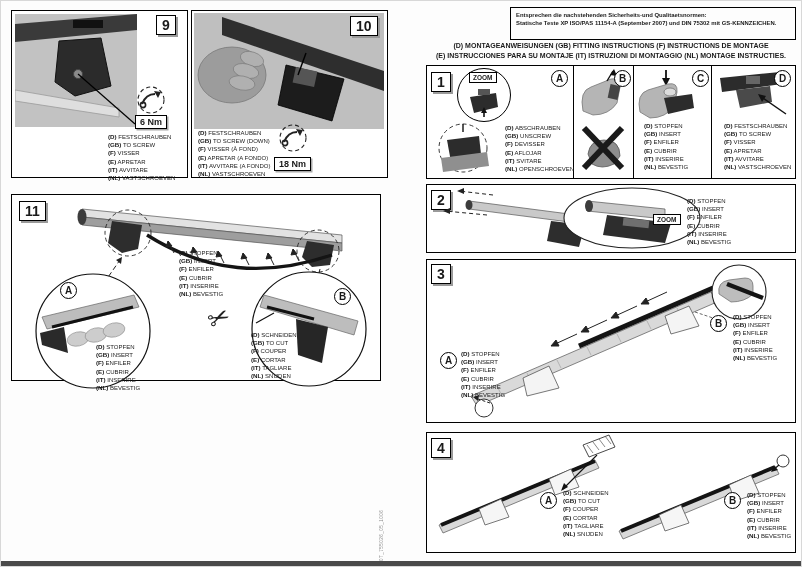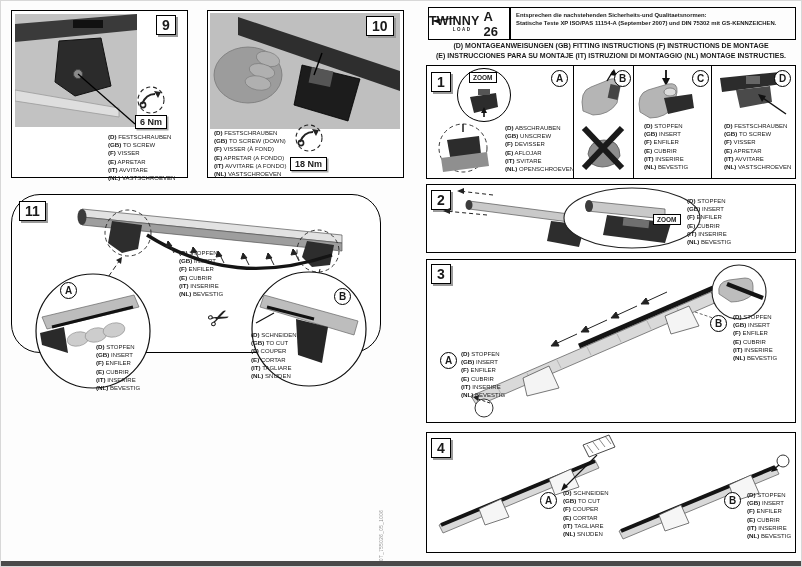--- a/index.html
+++ b/index.html
@@ -64,21 +64,21 @@
     <div class="langs" style="left:96px;top:122px;">
         <div class="ll"><b>(D)</b> FESTSCHRAUBEN</div>
         <div class="ll"><b>(GB)</b> TO SCREW</div>
         <div class="ll"><b>(F)</b> VISSER</div>
         <div class="ll"><b>(E)</b> APRETAR</div>
         <div class="ll"><b>(IT)</b> AVVITARE</div>
         <div class="ll"><b>(NL)</b> VASTSCHROEVEN</div>
       </div>
   </section>
 
-  <section class="panel" style="left:206px;top:9px;width:197px;height:168px;text-decoration:underline;">
+  <section class="panel" style="left:190px;top:9px;width:197px;height:168px;text-decoration:underline;">
     <svg class="abs" style="left:2px;top:2px;" width="190" height="116" viewBox="0 0 190 116">
       <rect x="0" y="0" width="190" height="116" fill="#bfbfbf"></rect>
       <polygon points="28,4 190,58 190,78 28,22" fill="#2e2e2e"></polygon>
       <ellipse cx="38" cy="62" rx="34" ry="28" fill="#9c9c9c" stroke="#777" stroke-width="0.8"></ellipse>
       <ellipse cx="58" cy="46" rx="12" ry="7" fill="#b0b0b0" stroke="#777" stroke-width="0.6" transform="rotate(18 58 46)"></ellipse>
       <ellipse cx="52" cy="58" rx="13" ry="7" fill="#b0b0b0" stroke="#777" stroke-width="0.6" transform="rotate(14 52 58)"></ellipse>
       <ellipse cx="48" cy="70" rx="13" ry="7" fill="#b0b0b0" stroke="#777" stroke-width="0.6" transform="rotate(10 48 70)"></ellipse>
       <polygon points="92,52 150,66 138,108 84,92" fill="#1c1c1c" stroke="#000" stroke-width="0.8"></polygon>
       <rect x="100" y="56" width="22" height="16" fill="#555" transform="rotate(12 111 64)"></rect>
       <line x1="112" y1="40" x2="104" y2="62" stroke="#000" stroke-width="1.4"></line>
@@ -94,21 +94,21 @@
       </div>
     <svg class="abs" style="left:86px;top:112px;" width="30" height="30" viewBox="0 0 30 30">
       <circle cx="15" cy="15" r="13" fill="none" stroke="#222" stroke-width="1.1" stroke-dasharray="4 3"></circle>
       <path d="M6 19 Q10 9 19 9" fill="none" stroke="#222" stroke-width="2"></path>
       <polygon points="18,6 25,7 22,13" fill="#222"></polygon>
       <circle cx="7" cy="20" r="2.6" fill="none" stroke="#222" stroke-width="1.6"></circle>
     </svg>
     <div class="nmbox" style="left:82px;top:146px;">18 Nm</div>
   </section>
 
-  <section class="panel" style="left:10px;top:193px;width:370px;height:159px;border-radius:29px;">
+  <section class="panel" style="left:10px;top:193px;width:370px;height:187px;">
     <svg class="abs" style="left:0;top:0;" width="367" height="194" viewBox="0 0 367 194">
 
       <polygon points="70,14 330,40 330,48 70,22" fill="#e2e2e2" stroke="#555" stroke-width="0.7"></polygon>
       <polygon points="70,22 330,48 330,56 70,30" fill="#9e9e9e" stroke="#555" stroke-width="0.7"></polygon>
       <ellipse cx="70" cy="22" rx="4.5" ry="8" fill="#3c3c3c"></ellipse>
 
       <polygon points="100,26 130,30 126,54 110,58 96,48" fill="#2d2d2d"></polygon>
       <polygon points="295,46 322,50 318,70 300,72 290,62" fill="#2d2d2d"></polygon>
       <circle cx="116" cy="38" r="23" fill="none" stroke="#222" stroke-width="0.9" stroke-dasharray="4 3"></circle>
       <circle cx="306" cy="56" r="21" fill="none" stroke="#222" stroke-width="0.9" stroke-dasharray="4 3"></circle>
@@ -175,31 +175,20 @@
         <div class="ll"><b>(F)</b> COUPER</div>
         <div class="ll"><b>(E)</b> CORTAR</div>
         <div class="ll"><b>(IT)</b> TAGLIARE</div>
         <div class="ll"><b>(NL)</b> SNIJDEN</div>
       </div>
     <div class="scissors" style="left:196px;top:108px;font-size:26px;transform:rotate(-25deg);">✂</div>
   </section>
 
   <div class="vcode">0T_755026_05_1006</div>
 
-  <div class="logo-box">
-    <div class="brand">
-      <div class="brand-main">TWINNY</div>
-      <div class="brand-sub">LOAD</div>
-      <svg class="abs" style="left:-2px;top:1px;" width="30" height="8" viewBox="0 0 30 8">
-        <line x1="28" y1="2" x2="6" y2="5" stroke="#111" stroke-width="1.1"></line>
-        <polygon points="6,5 13,2.5 12,7.5" fill="#111"></polygon>
-      </svg>
-    </div>
-    <div class="brand-model">A 26</div>
-  </div>
   <div class="std-box">
     <div>Entsprechen die nachstehenden Sicherheits-und Qualitaetsnormen:</div>
     <div>Statische Teste XP ISO/PAS 11154-A (September 2007) und DIN 75302 mit GS-KENNZEICHEN.</div>
   </div>
   <div class="hdr-instr">
     <div>(D) MONTAGEANWEISUNGEN  (GB) FITTING INSTRUCTIONS  (F) INSTRUCTIONS DE MONTAGE</div>
     <div>(E) INSTRUCCIONES PARA SU MONTAJE (IT) ISTRUZIONI DI MONTAGGIO (NL) MONTAGE INSTRUCTIES.</div>
   </div>
 
   <section class="panel" style="left:425px;top:64px;width:370px;height:114px;">

